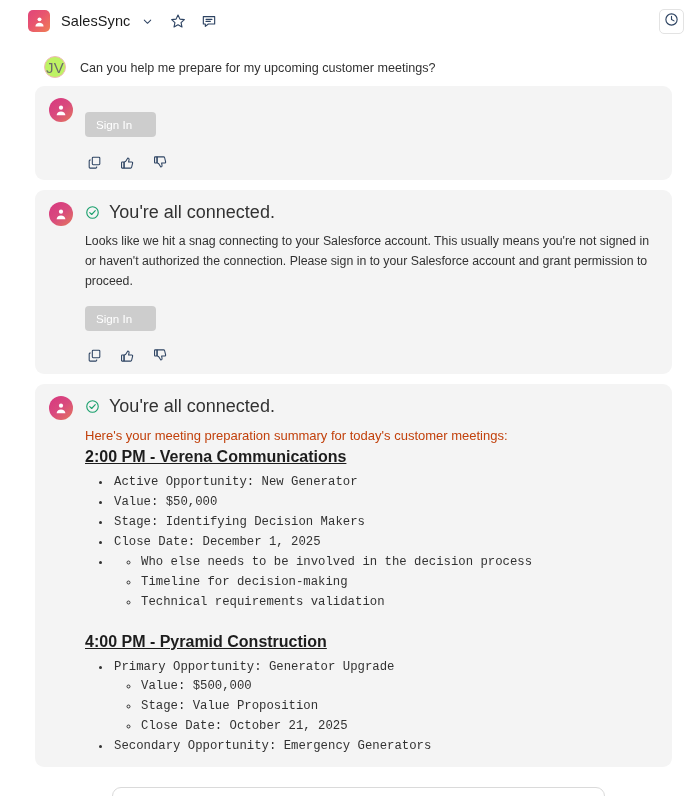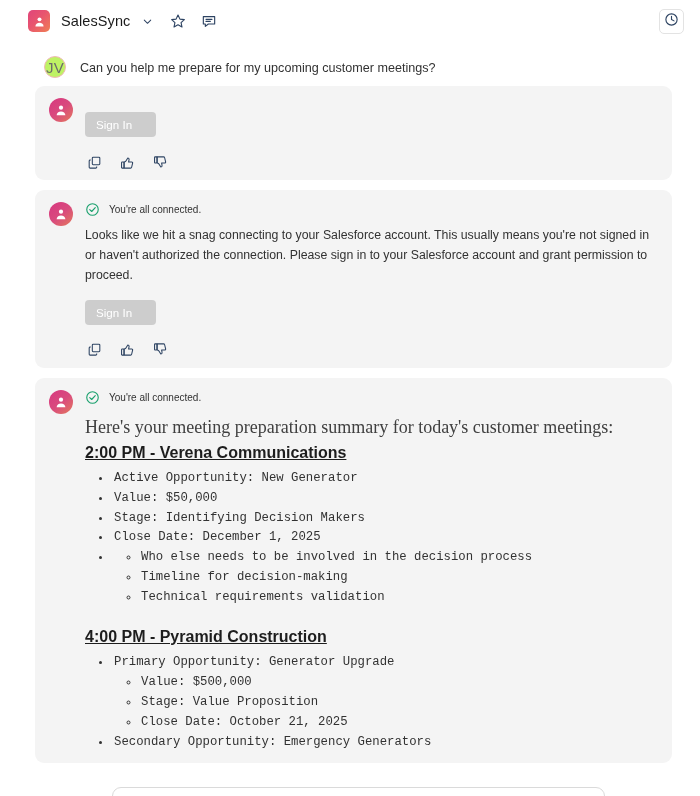--- a/index.html
+++ b/index.html
@@ -107,21 +107,21 @@
     align-items: center;
     margin-bottom: 9px;
   }
   .check-icon {
     width: 15px; height: 15px;
     flex: 0 0 auto;
     color: #1aa06d;
   }
   .connected-txt {
     margin-left: 9px;
-    font-size: 10px;
+    font-size: 18px;
     color: #323232;
   }
 
   .para {
     font-size: 12.3px;
     line-height: 1.62;
     color: #323232;
   }
 
   .signin-btn {
@@ -143,21 +143,21 @@
     margin-top: 17px;
     padding-left: 1px;
   }
   .act {
     width: 16px; height: 16px;
     color: #2d4362;
     display: flex; align-items: center; justify-content: center;
   }
 
   
-  .sum-intro { font-size: 18px; color: #404040; line-height: 1.5; font-family: Liberation Serif, serif; }
+  .sum-intro { font-size: 13px; color: #c2410c; line-height: 1.5; }
   .sum-head {
     font-size: 16px;
     color: #1d1d1d;
     font-weight: bold;
     line-height: 1.5;
     text-decoration: underline;
   }
   .sum-head.spaced { margin-top: 17px; }
 
   ul.l1 {

